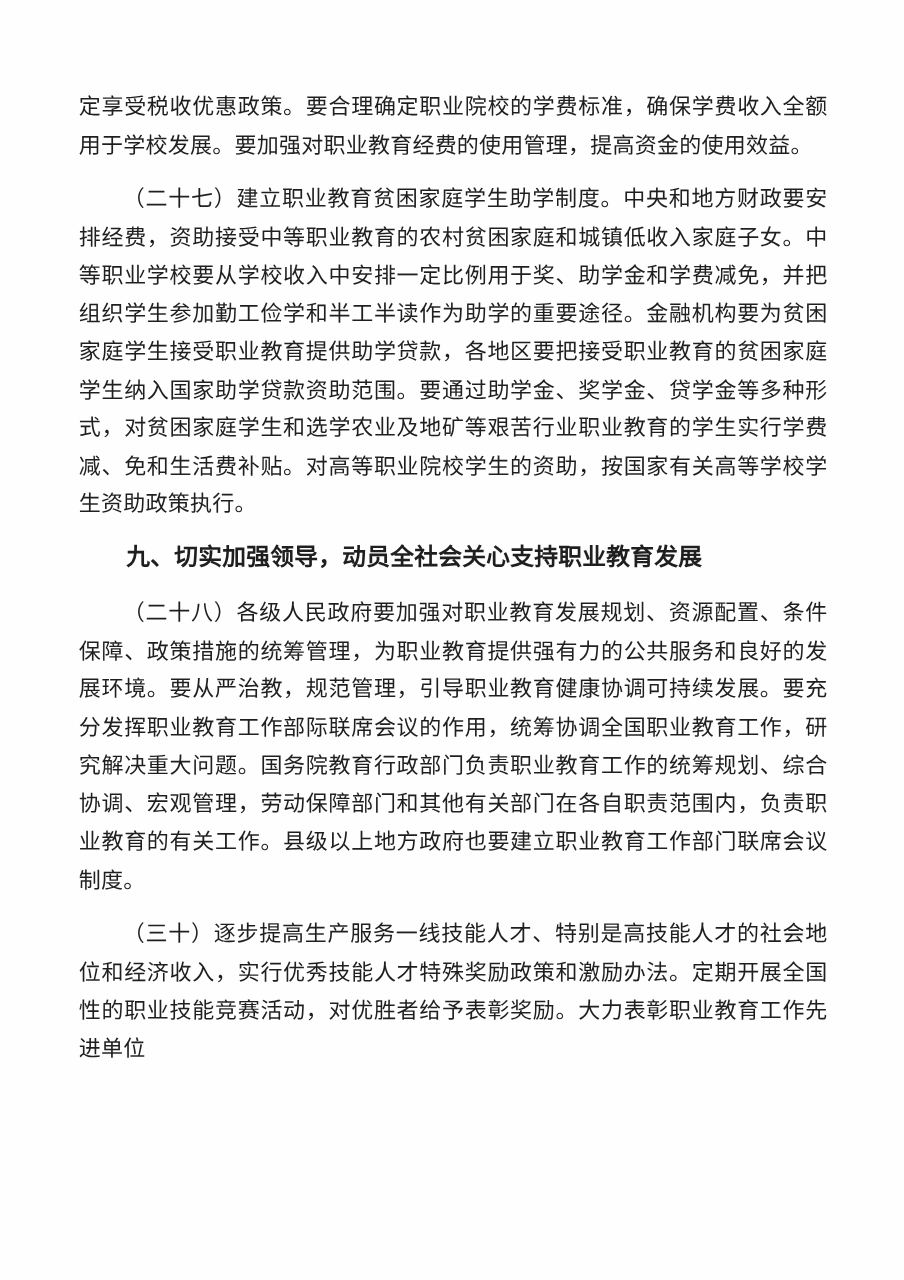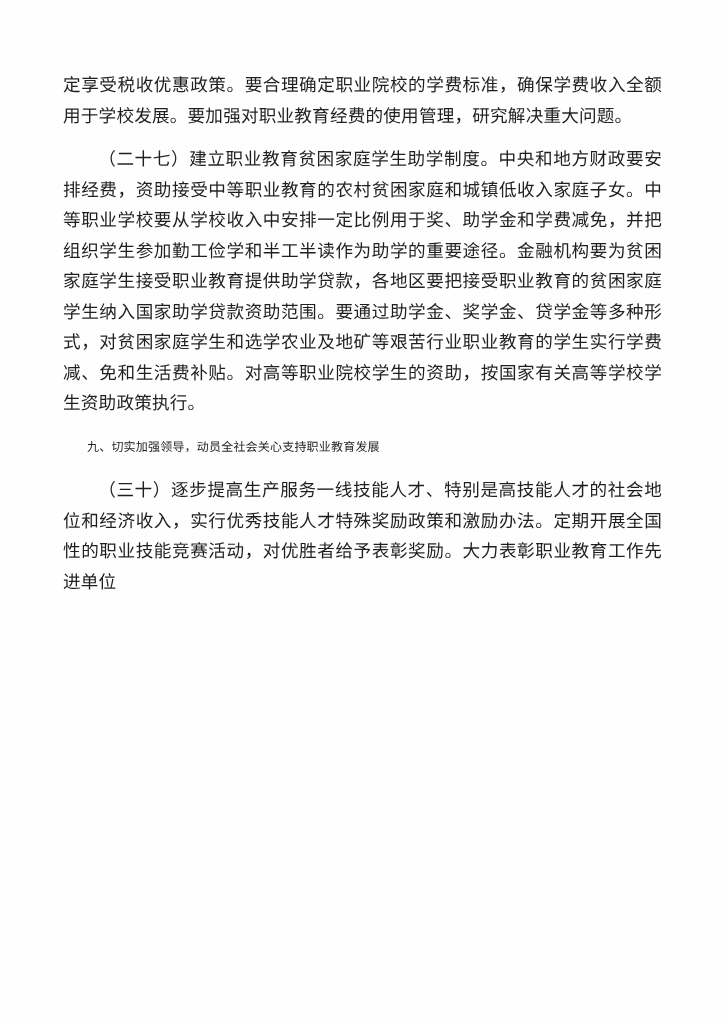--- a/index.html
+++ b/index.html
@@ -26,34 +26,35 @@
     margin: 0 0 13px 0;
     text-indent: 2em;
     letter-spacing: 0.2px;
   }
   .body-para.continuation {
     text-indent: 0;
   }
   .section-heading {
     margin: 0 0 13px 0;
     text-indent: 2em;
-    font-size: 12px;
-    font-weight: normal;
+    font-size: 19px;
+    font-weight: bold;
     letter-spacing: 0.2px;
     line-height: 30.5px;
   }
 </style>
 </head>
 <body>
 
 <div class="page">
 
-  <p class="body-para continuation">定享受税收优惠政策。要合理确定职业院校的学费标准，确保学费收入全额用于学校发展。要加强对职业教育经费的使用管理，研究解决重大问题。</p>
+  <p class="body-para continuation">定享受税收优惠政策。要合理确定职业院校的学费标准，确保学费收入全额用于学校发展。要加强对职业教育经费的使用管理，提高资金的使用效益。</p>
 
   <p class="body-para">（二十七）建立职业教育贫困家庭学生助学制度。中央和地方财政要安排经费，资助接受中等职业教育的农村贫困家庭和城镇低收入家庭子女。中等职业学校要从学校收入中安排一定比例用于奖、助学金和学费减免，并把组织学生参加勤工俭学和半工半读作为助学的重要途径。金融机构要为贫困家庭学生接受职业教育提供助学贷款，各地区要把接受职业教育的贫困家庭学生纳入国家助学贷款资助范围。要通过助学金、奖学金、贷学金等多种形式，对贫困家庭学生和选学农业及地矿等艰苦行业职业教育的学生实行学费减、免和生活费补贴。对高等职业院校学生的资助，按国家有关高等学校学生资助政策执行。</p>
 
   <h2 class="section-heading">九、切实加强领导，动员全社会关心支持职业教育发展</h2>
 
+  <p class="body-para">（二十八）各级人民政府要加强对职业教育发展规划、资源配置、条件保障、政策措施的统筹管理，为职业教育提供强有力的公共服务和良好的发展环境。要从严治教，规范管理，引导职业教育健康协调可持续发展。要充分发挥职业教育工作部际联席会议的作用，统筹协调全国职业教育工作，研究解决重大问题。国务院教育行政部门负责职业教育工作的统筹规划、综合协调、宏观管理，劳动保障部门和其他有关部门在各自职责范围内，负责职业教育的有关工作。县级以上地方政府也要建立职业教育工作部门联席会议制度。</p>
 
 
   <p class="body-para">（三十）逐步提高生产服务一线技能人才、特别是高技能人才的社会地位和经济收入，实行优秀技能人才特殊奖励政策和激励办法。定期开展全国性的职业技能竞赛活动，对优胜者给予表彰奖励。大力表彰职业教育工作先进单位</p>
 
 </div>
 
 </body></html>

